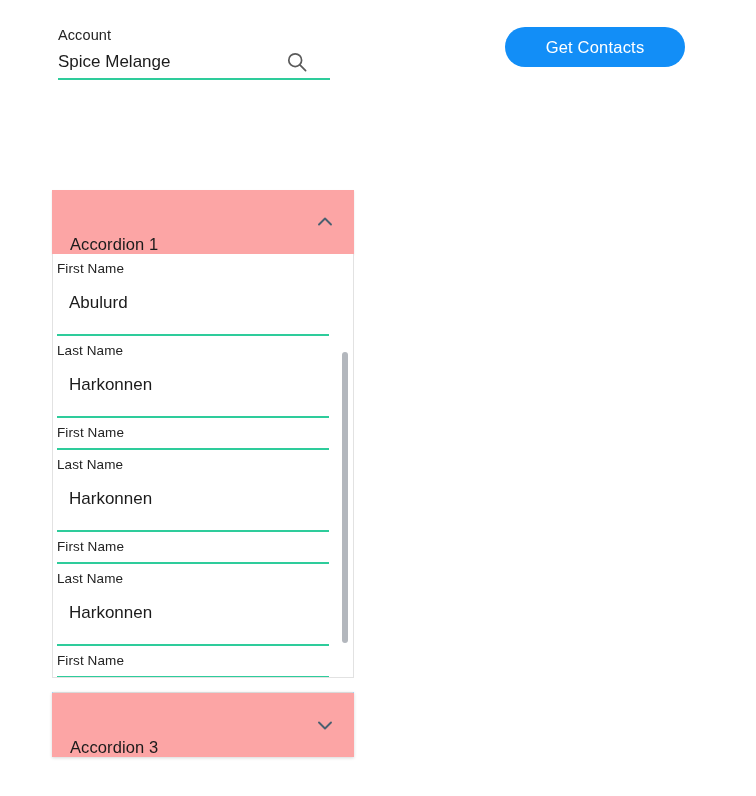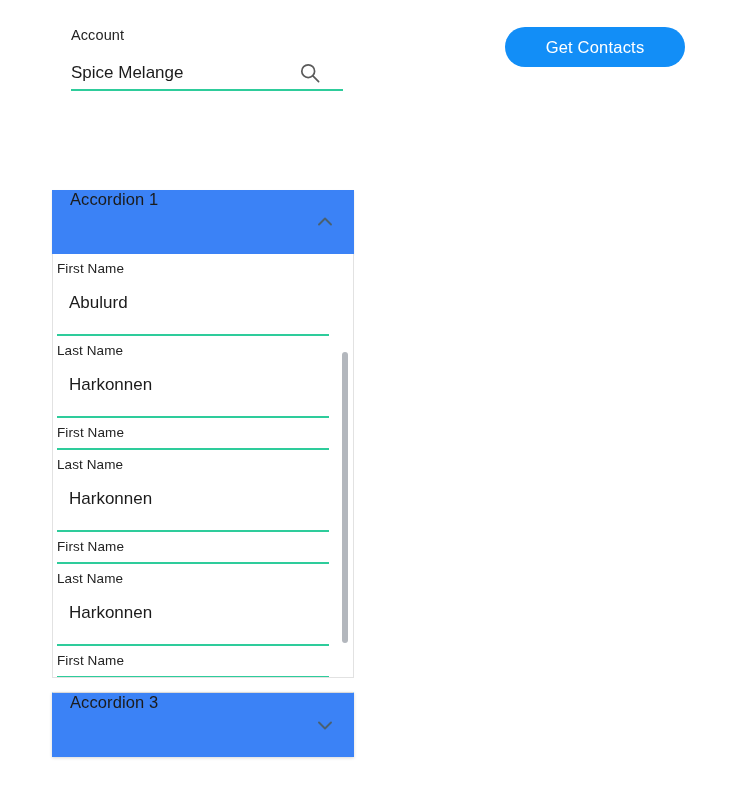--- a/index.html
+++ b/index.html
@@ -20,33 +20,33 @@
   #top-bar {
     position: absolute;
     left: 0;
     top: 0;
     width: 756px;
     height: 110px;
   }
 
   #account-search {
     position: absolute;
-    left: 71px;
+    left: 58px;
     top: 26px;
     width: 272px;
   }
   #account-label {
     font-size: 14.5px;
     line-height: 18px;
     color: #232323;
     letter-spacing: 0.1px;
   }
   #account-input-row {
     position: relative;
-    margin-top: 17px;
+    margin-top: 6px;
     height: 28px;
     border-bottom: 2px solid #2ecc9b;
   }
   #account-input {
     border: 0;
     outline: none;
     background: transparent;
     font-family: "Liberation Sans", sans-serif;
     font-size: 17px;
     color: #1b1b1b;
@@ -84,25 +84,25 @@
   #accordion-group {
     position: absolute;
     left: 52px;
     top: 190px;
     width: 302px;
   }
 
   .accordion-header {
     position: relative;
     height: 64px;
-    background: #3b82f6;
+    background: #fca5a5;
     box-sizing: border-box;
     padding: 0 18px;
     display: flex;
-    align-items: flex-start;
+    align-items: flex-end;
     cursor: pointer;
     user-select: none;
   }
   .accordion-header .title {
     font-size: 16.5px;
     color: #1b1b1b;
     letter-spacing: 0.1px;
   }
   .accordion-header .chevron {
     position: absolute;

